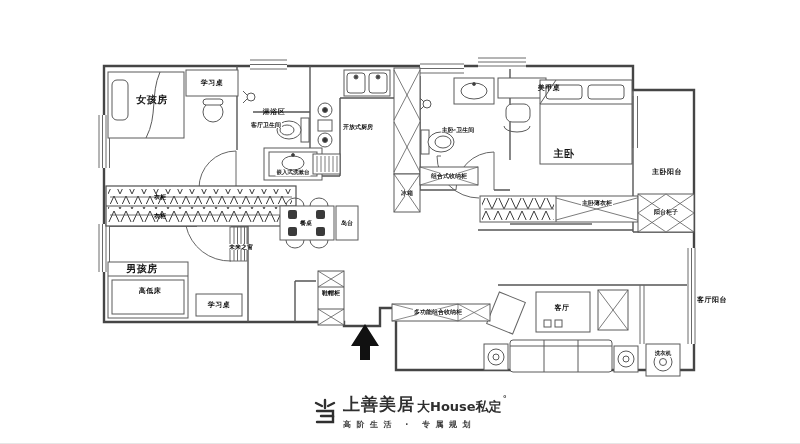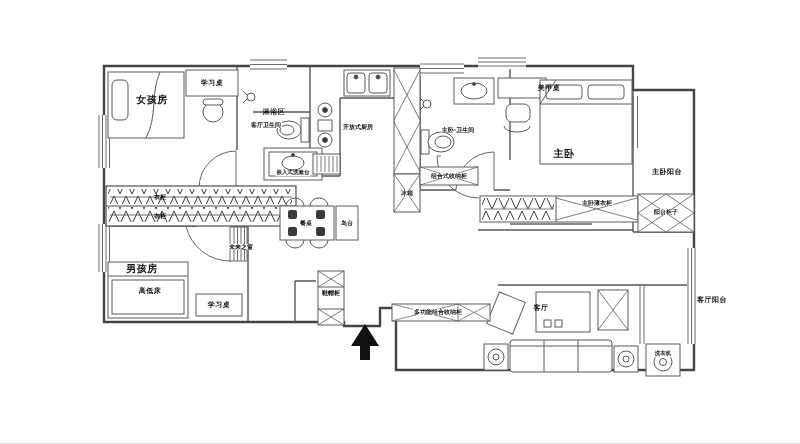--- a/index.html
+++ b/index.html
@@ -323,19 +323,38 @@
   <div class="lbl" style="left:142px;top:269px;">男孩房</div>
   <div class="lbl md" style="left:150px;top:291px;">高低床</div>
   <div class="lbl md" style="left:219px;top:305px;">学习桌</div>
   <div class="lbl sm bg" style="left:241px;top:247px;">未来之窗</div>
   <div class="lbl sm" style="left:306px;top:223px;">餐桌</div>
   <div class="lbl sm" style="left:347px;top:223px;">岛台</div>
   <div class="lbl sm bg" style="left:407px;top:193px;">冰箱</div>
   <div class="lbl sm bg" style="left:449px;top:176px;">组合式收纳柜</div>
   <div class="lbl sm bg dark" style="left:331px;top:293px;">鞋帽柜</div>
   <div class="lbl sm bg" style="left:438px;top:312px;">多功能组合收纳柜</div>
-  <div class="lbl md" style="left:541px;top:308px;">客厅</div>
+  <div class="lbl md" style="left:562px;top:308px;">客厅</div>
   <div class="lbl md" style="left:672px;top:300px;margin-left:40px;">客厅阳台</div>
   <div class="lbl xs bg" style="left:663px;top:354px;">洗衣机</div>
 
+  <div class="logo">
+    <svg class="logo-mark" width="26" height="30" viewBox="0 0 26 30">
+      <g fill="none" stroke="#2f2f2f" stroke-width="2.4" stroke-linecap="round">
+        <path d="M13,2 V10"></path>
+        <path d="M4,5 L10,8"></path>
+        <path d="M22,5 L16,8"></path>
+        <path d="M5,13 H21 V18 H9"></path>
+        <path d="M21,18 V24 H5"></path>
+      </g>
+    </svg>
+    <div class="logo-text">
+      <div class="brand-line">
+        <span class="brand">上善美居</span>
+        <span class="sub">大House私定</span>
+        <span class="deg">°</span>
+      </div>
+      <div class="tagline">高阶生活 · 专属规划</div>
+    </div>
+  </div>
 
   <div class="bottom-line"></div>
 </div>
 
 </body></html>

